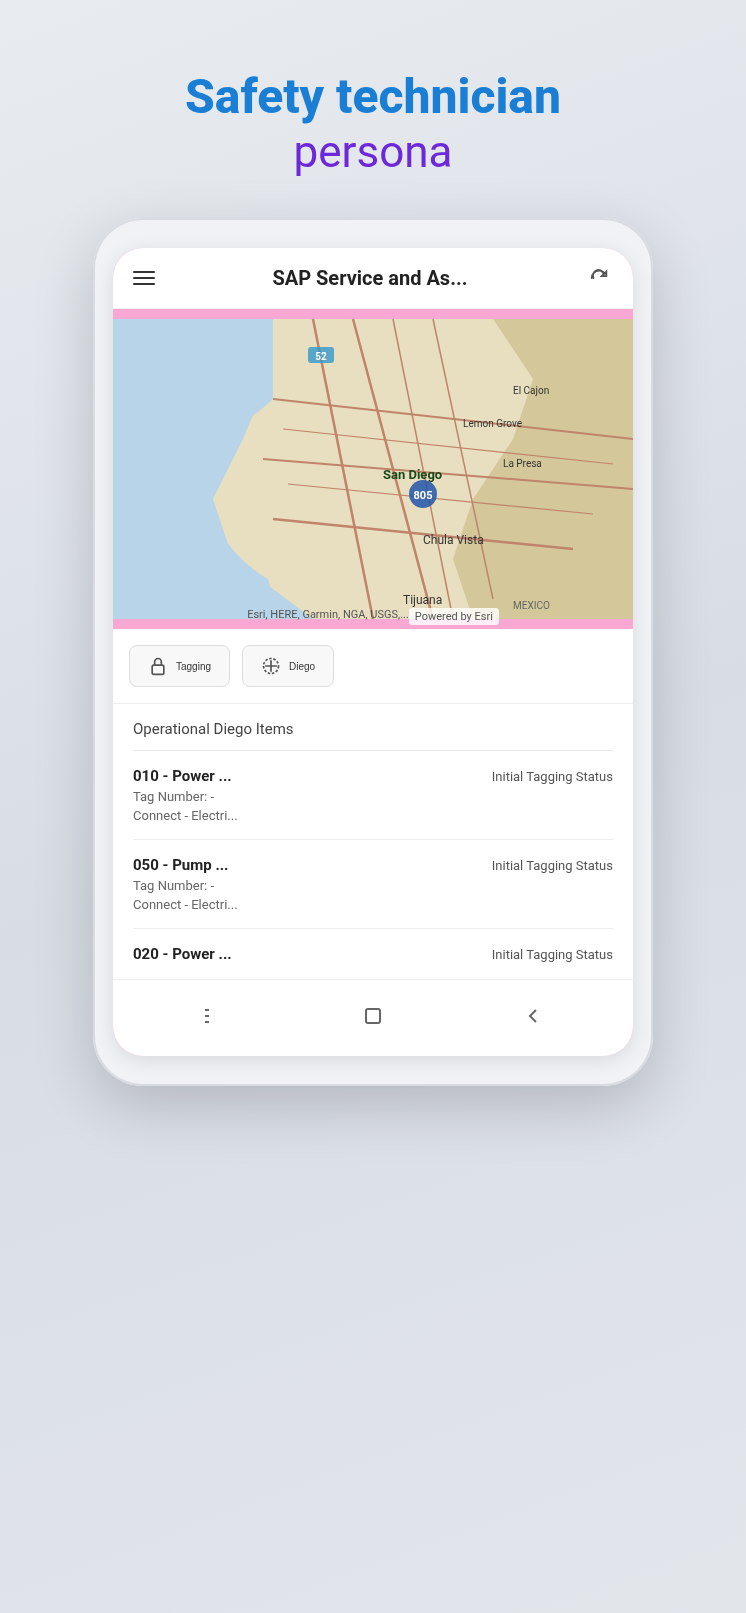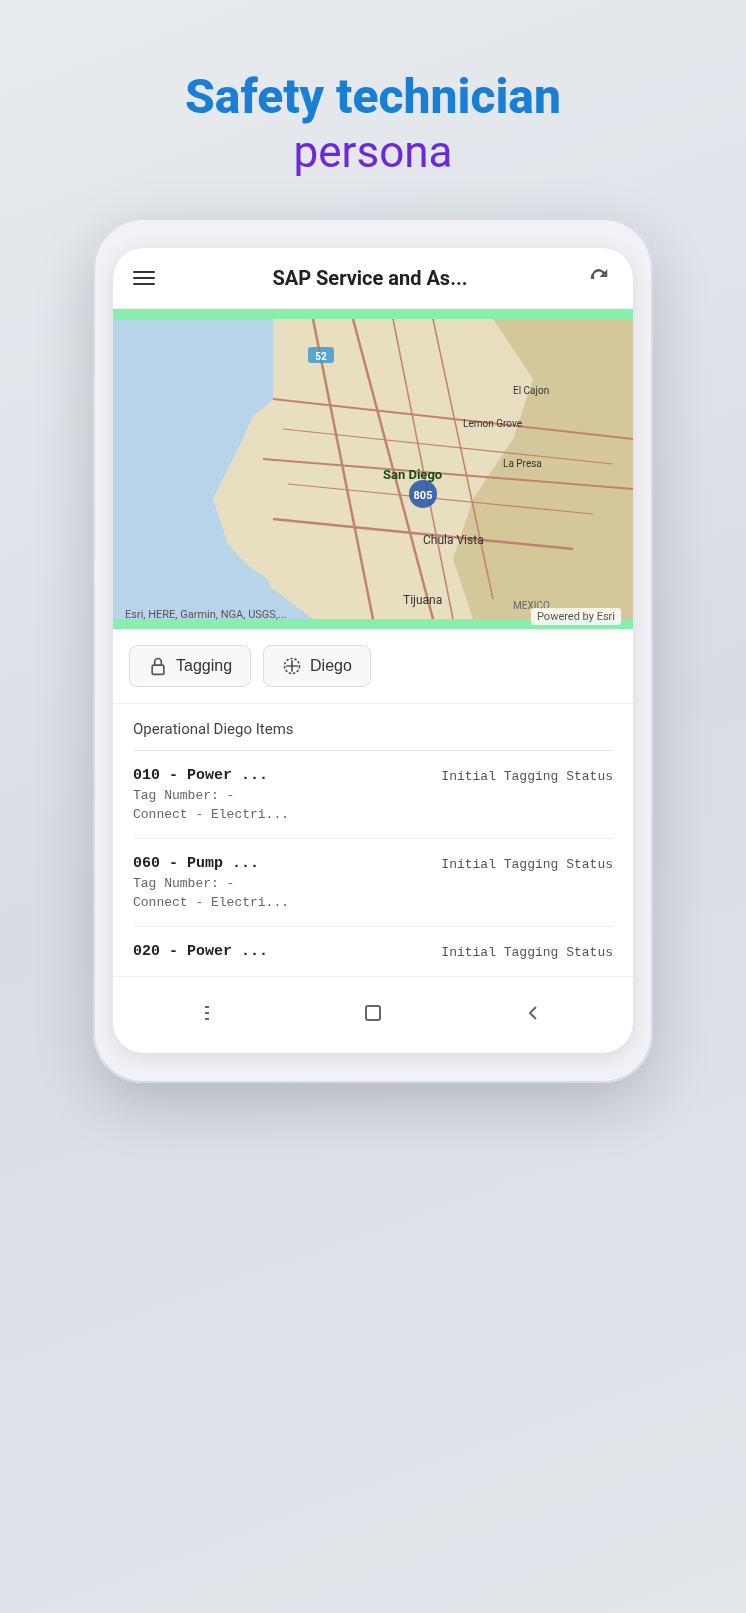--- a/index.html
+++ b/index.html
@@ -37,21 +37,21 @@
 
     .phone-wrapper {
       width: 560px;
       background: #f0f2f5;
       border-radius: 50px;
       padding: 30px 20px;
       box-shadow: 0 20px 60px rgba(0,0,0,0.18), inset 0 0 0 2px #d8dce2;
     }
 
     .phone-screen {
-      background: #86efac;
+      background: #f9a8d4;
       border-radius: 30px;
       overflow: hidden;
       box-shadow: 0 4px 20px rgba(0,0,0,0.1);
     }
 
     
     .top-bar {
       display: flex;
       align-items: center;
       justify-content: space-between;
@@ -110,22 +110,22 @@
       width: 100%;
       height: 100%;
     }
 
     .map-attribution {
       position: absolute;
       bottom: 0;
       left: 0;
       right: 0;
       display: flex;
-      justify-content: space-between;
-      padding: 4px 12px;
+      justify-content: center;
+      padding: 4px 0;
       font-size: 11px;
       color: #555;
     }
 
     .map-attribution .powered {
       background: rgba(255,255,255,0.8);
       padding: 2px 6px;
       border-radius: 3px;
     }
 
@@ -142,21 +142,21 @@
     .action-btn {
       display: flex;
       align-items: center;
       gap: 8px;
       padding: 10px 18px;
       border: 1.5px solid #ddd;
       border-radius: 8px;
       background: #f8f8f8;
       cursor: pointer;
       white-space: nowrap;
-      font-size: 16px;
+      font-size: 10px;
       font-weight: 500;
       color: #333;
     }
 
     .action-btn .btn-icon {
       width: 20px;
       height: 20px;
     }
 
     
@@ -177,21 +177,20 @@
       background: #e8e8e8;
       margin: 0 0 0 0;
     }
 
     .list-item {
       display: flex;
       align-items: flex-start;
       justify-content: space-between;
       padding: 16px 0;
       border-bottom: 1px solid #eee;
-      font-family: Liberation Mono, monospace;
     }
 
     .list-item:last-child {
       border-bottom: none;
     }
 
     .list-item-left {
       display: flex;
       flex-direction: column;
       gap: 4px;
@@ -336,21 +335,21 @@
         <div class="list-item-left">
           <span class="list-item-title">010 - Power ...</span>
           <span class="list-item-sub">Tag Number: -</span>
           <span class="list-item-sub">Connect - Electri...</span>
         </div>
         <span class="list-item-status">Initial Tagging Status</span>
       </div>
 
       <div class="list-item">
         <div class="list-item-left">
-          <span class="list-item-title">060 - Pump ...</span>
+          <span class="list-item-title">050 - Pump ...</span>
           <span class="list-item-sub">Tag Number: -</span>
           <span class="list-item-sub">Connect - Electri...</span>
         </div>
         <span class="list-item-status">Initial Tagging Status</span>
       </div>
 
       <div class="list-item">
         <div class="list-item-left">
           <span class="list-item-title">020 - Power ...</span>
         </div>

